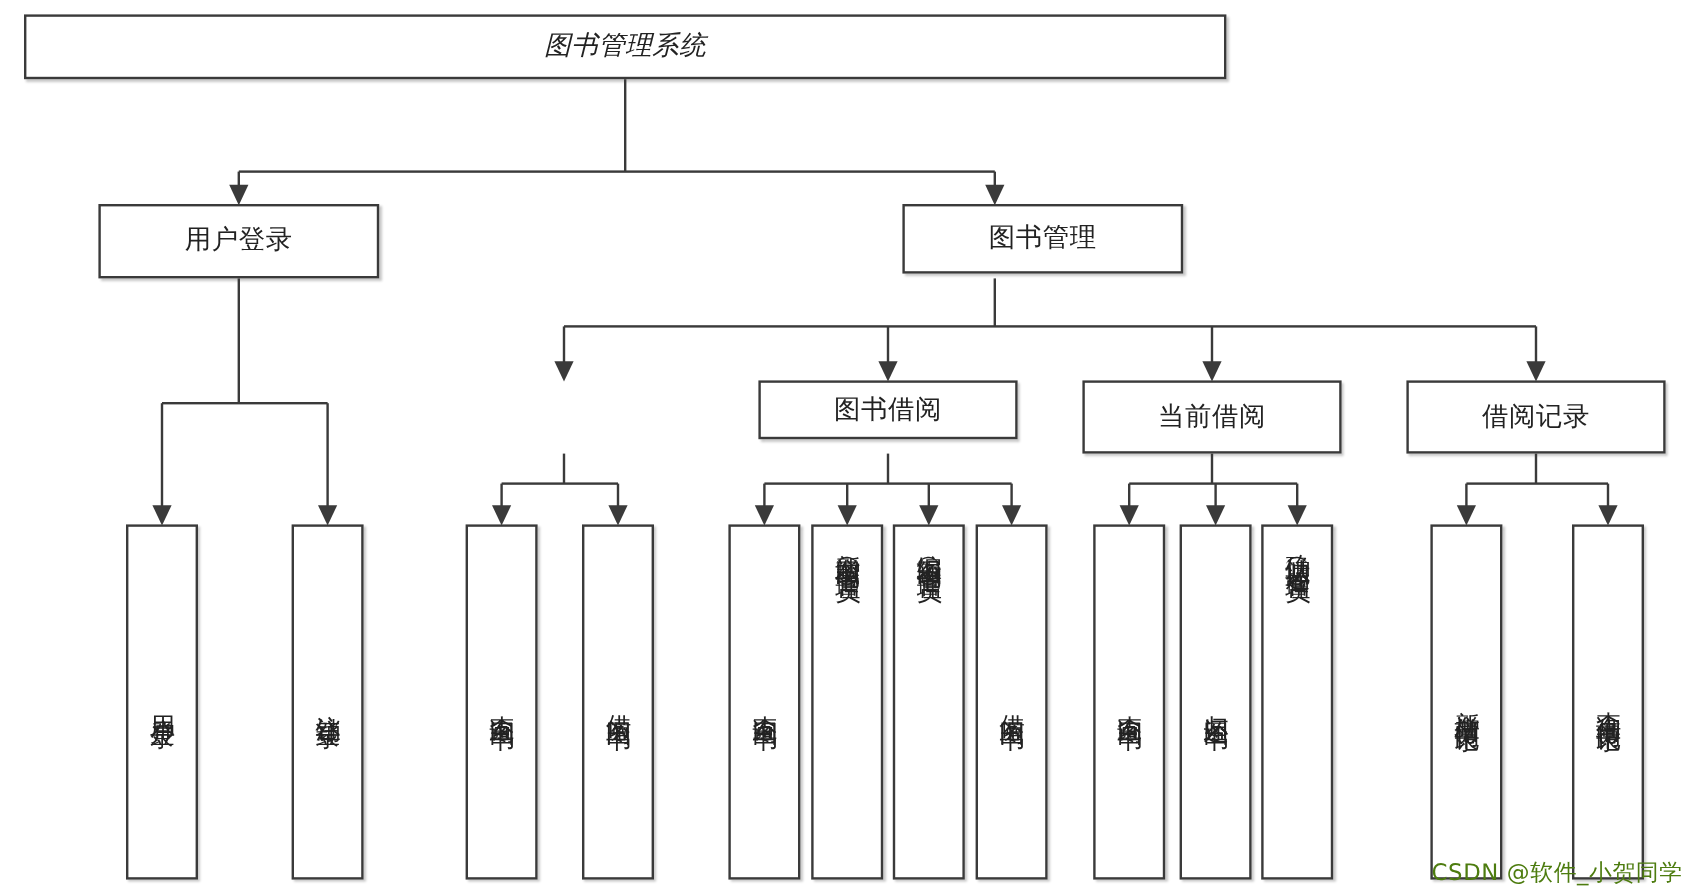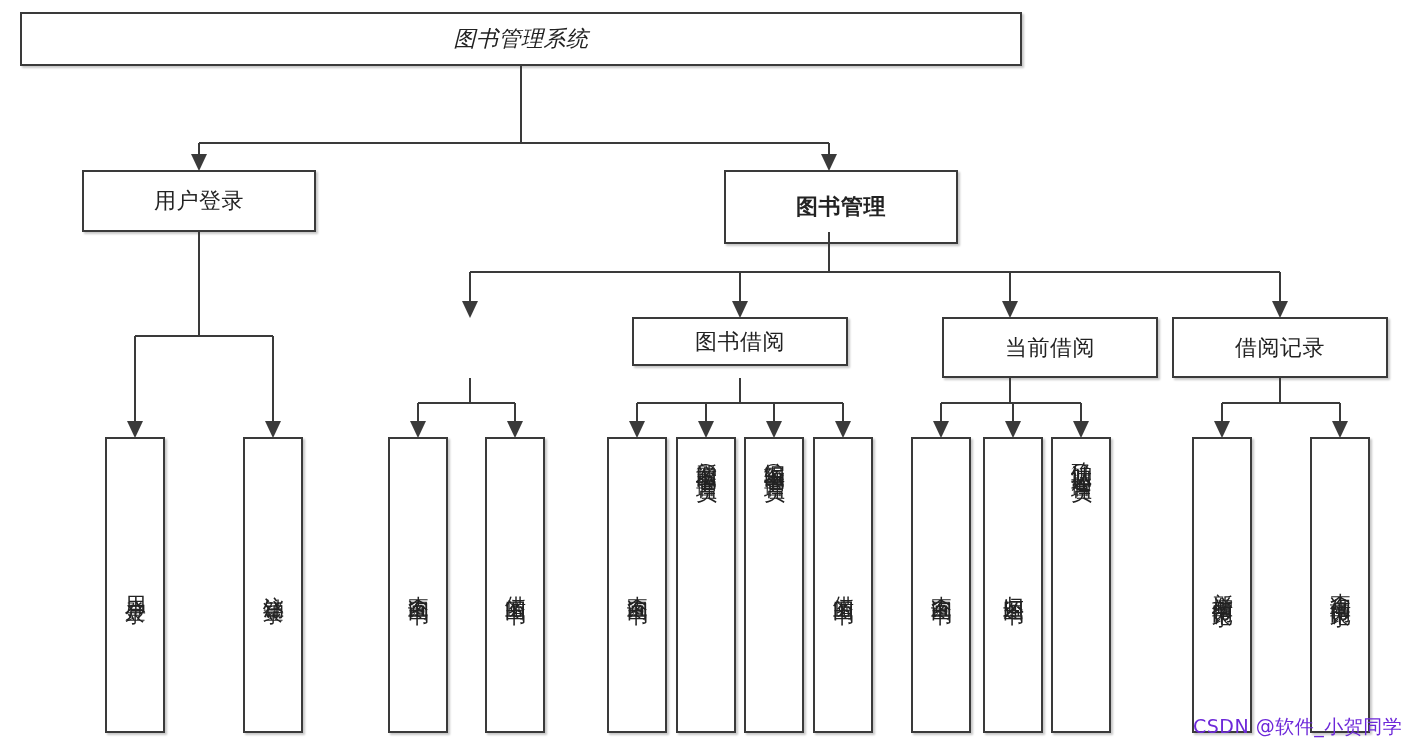--- a/index.html
+++ b/index.html
@@ -68,46 +68,46 @@
     position: absolute;
     width: 0;
     height: 0;
     border-left: 8px solid transparent;
     border-right: 8px solid transparent;
     border-top: 17px solid #3a3a3a;
   }
   
   #watermark {
     position: absolute;
-    color: #6d28d9;
+    color: #4d7c0f;
     font-size: 19px;
     white-space: nowrap;
     letter-spacing: 0.5px;
   }
 </style>
 </head>
 <body>
 
 <div id="canvas">
 
   <div class="node" id="node-root" style="left: 20px; top: 12px; width: 1002px; height: 54px; font-style: italic;">
     <span class="label">图书管理系统</span>
   </div>
 
   <div class="node" id="node-l2-0" style="left: 82px; top: 170px; width: 234px; height: 62px;">
     <span class="label">用户登录</span>
   </div>
-  <div class="node" id="node-l2-1" style="left: 724px; top: 170px; width: 234px; height: 74px; font-weight: bold;">
+  <div class="node" id="node-l2-1" style="left: 752px; top: 170px; width: 234px; height: 58px;">
     <span class="label">图书管理</span>
   </div>
 
   <div class="node" id="node-l3-1" style="left: 632px; top: 317px; width: 216px; height: 49px;">
     <span class="label">图书借阅</span>
   </div>
-  <div class="node" id="node-l3-2" style="left: 902px; top: 317px; width: 216px; height: 61px; margin-left: 40px;">
+  <div class="node" id="node-l3-2" style="left: 902px; top: 317px; width: 216px; height: 61px;">
     <span class="label">当前借阅</span>
   </div>
   <div class="node" id="node-l3-3" style="left: 1172px; top: 317px; width: 216px; height: 61px;">
     <span class="label">借阅记录</span>
   </div>
 
   <div class="node vertical center" id="node-leaf-0" style="left: 105px; top: 437px; width: 60px; height: 296px;">
     <span class="label">用户登录</span>
   </div>
   <div class="node vertical center" id="node-leaf-1" style="left: 243px; top: 437px; width: 60px; height: 296px;">

